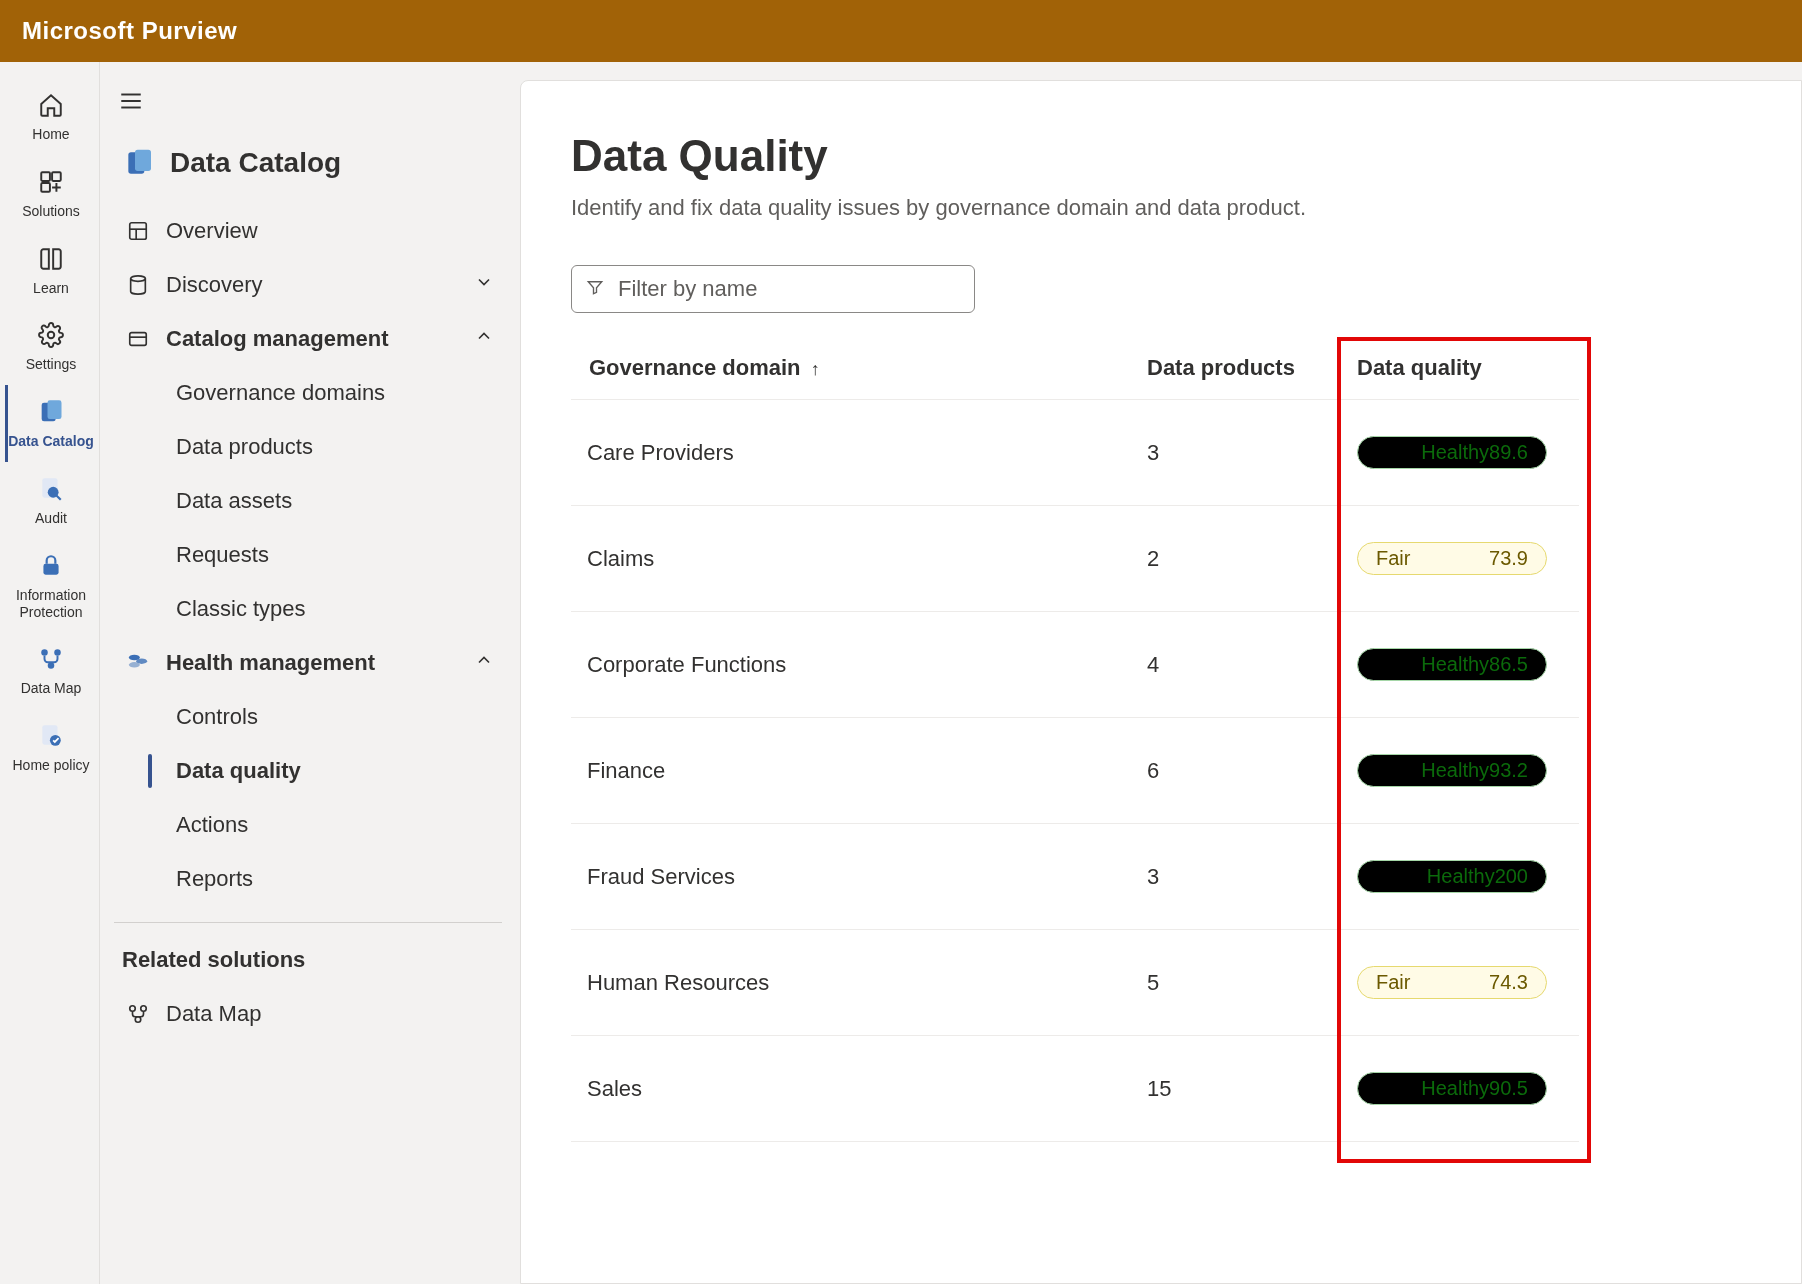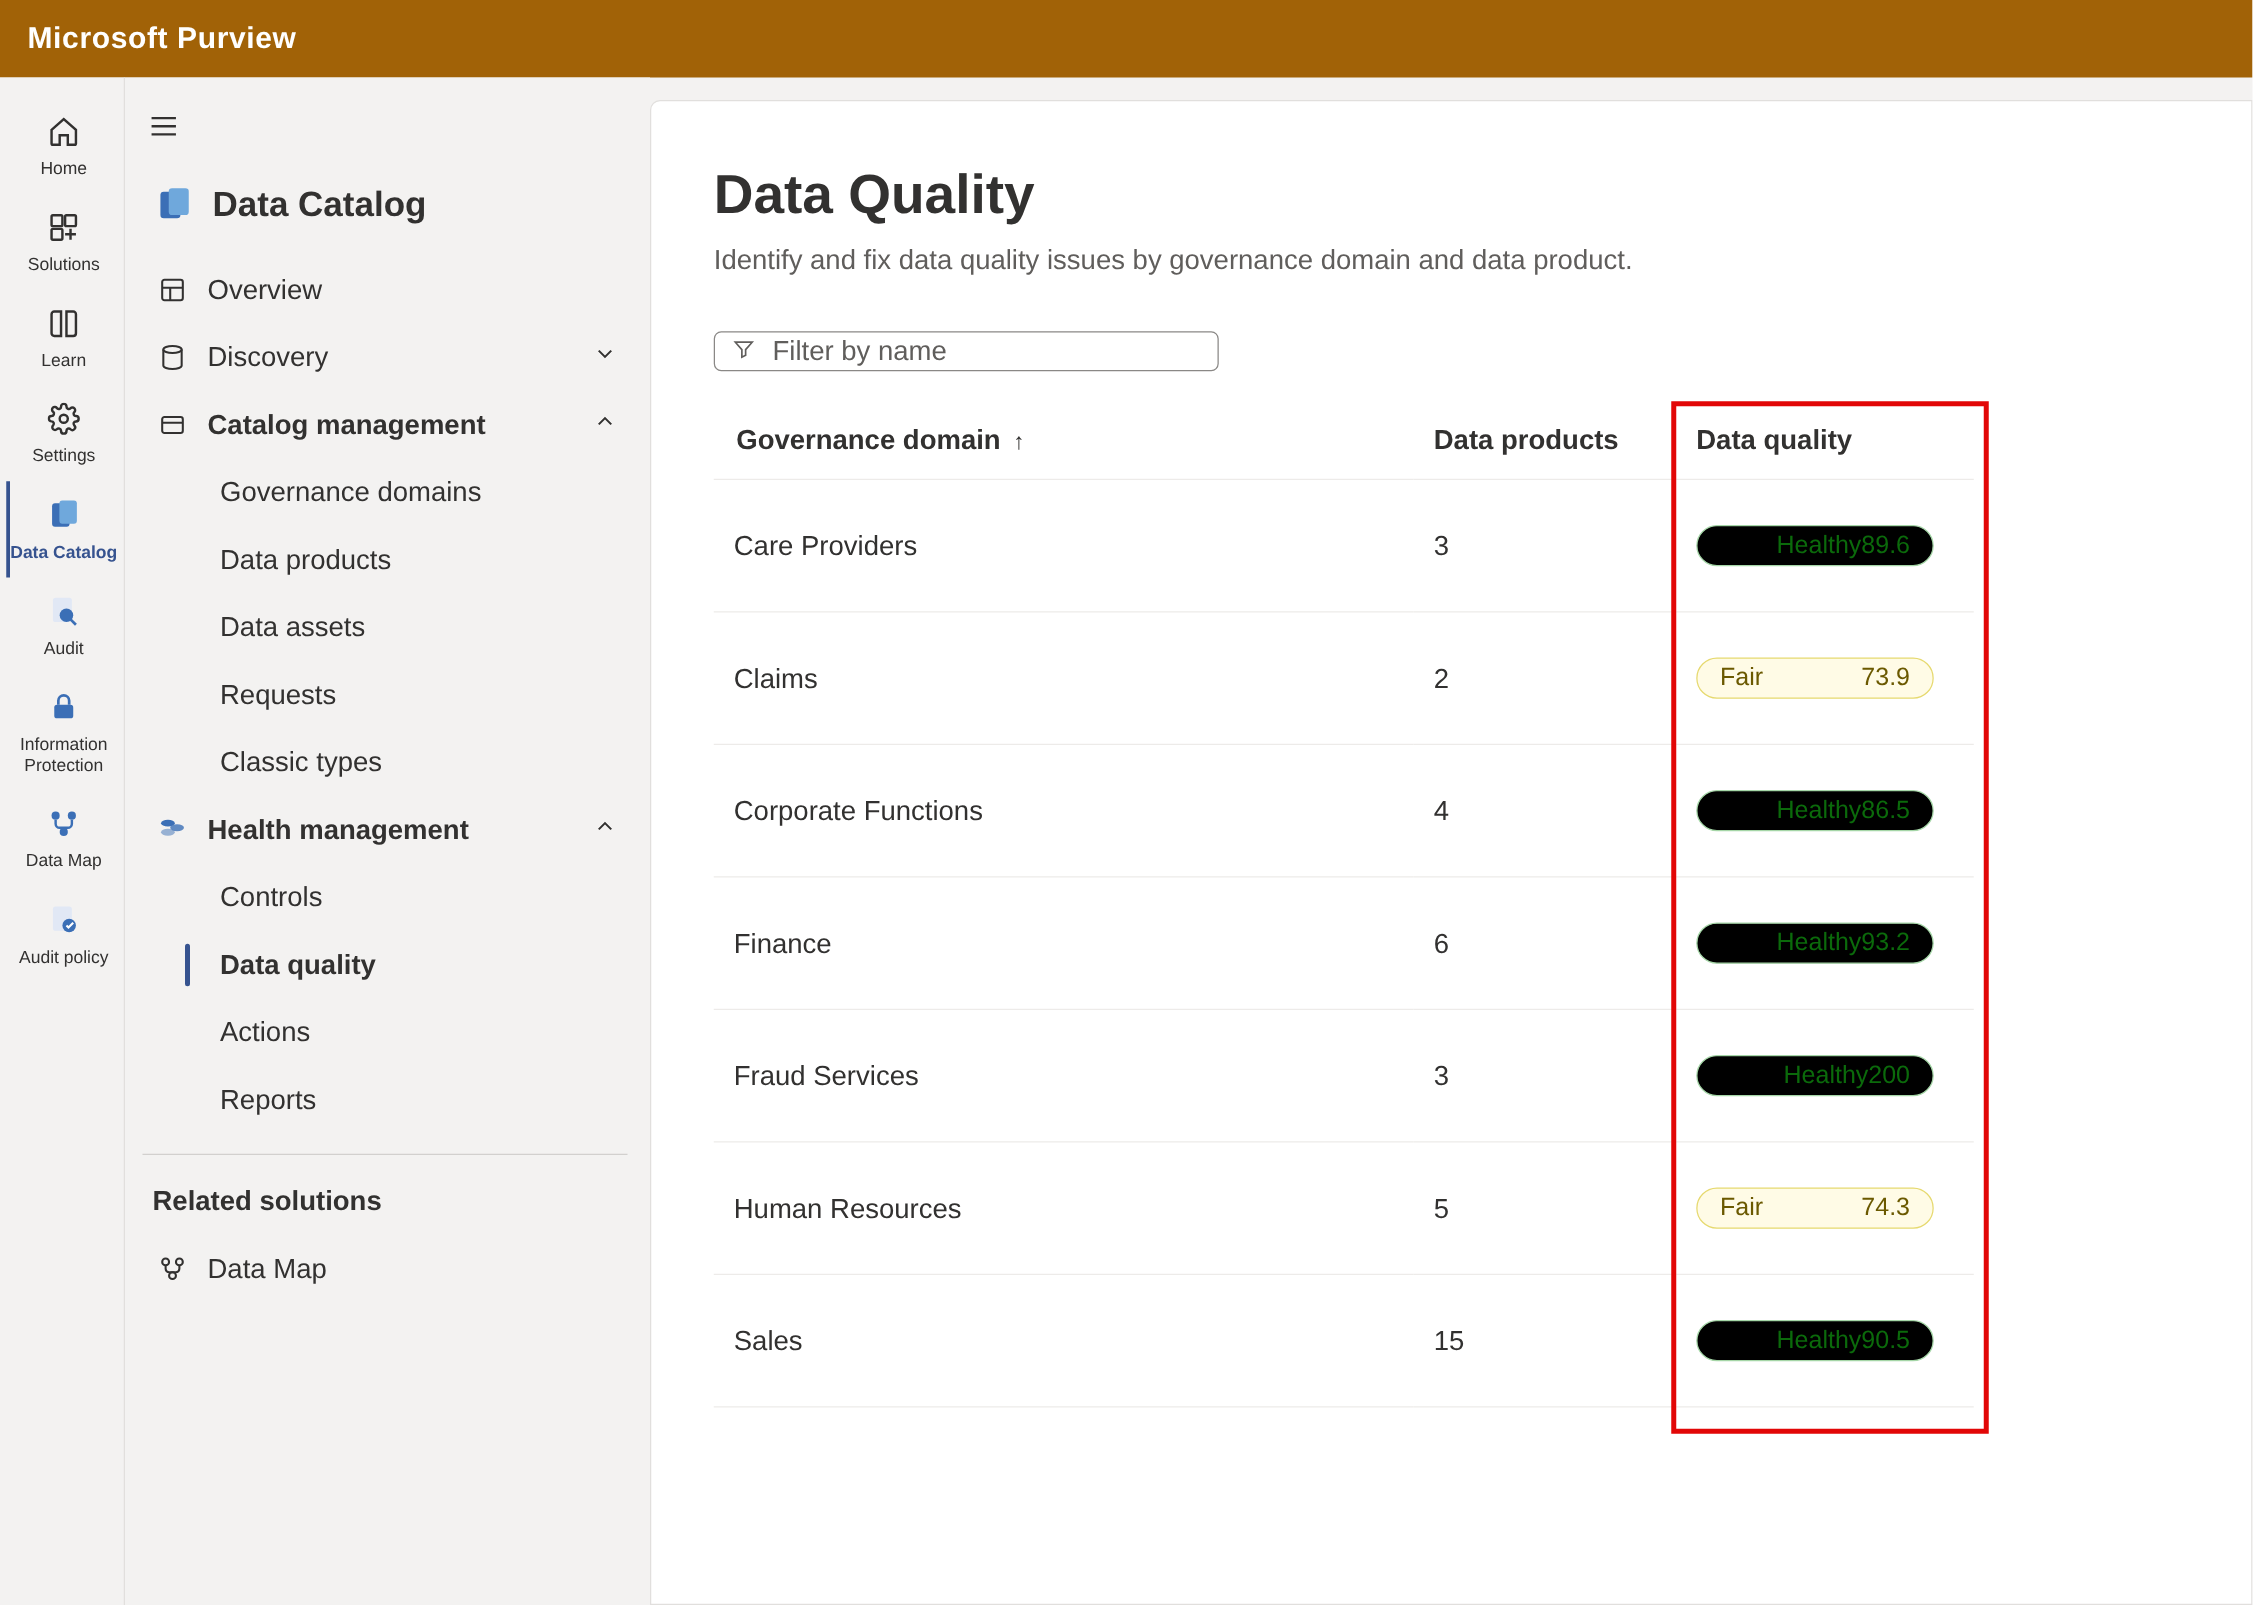--- a/index.html
+++ b/index.html
@@ -35,21 +35,21 @@
 
   .divider { height:1px; background: #d2d0ce; margin: 16px 0 24px; }
   .related-title { font-size: 22px; font-weight: 700; padding: 0 8px 14px; }
 
   
   .content { flex:1; padding: 18px 0 0 0; }
   .card { background:#fff; border:1px solid #e1dfdd; border-radius: 8px 0 0 0; min-height: 100%; padding: 50px 50px 40px 50px; }
   .page-title { font-size: 44px; font-weight: 700; margin-bottom: 14px; }
   .page-sub { font-size: 22px; color:#605e5c; margin-bottom: 44px; }
 
-  .filter { display:inline-flex; align-items:center; border:1px solid #8a8886; border-radius: 6px; height: 32px; padding: 0 14px; width: 404px; color:#605e5c; margin-bottom: 24px; }
+  .filter { display:inline-flex; align-items:center; border:1px solid #8a8886; border-radius: 6px; height: 48px; padding: 0 14px; width: 404px; color:#605e5c; margin-bottom: 24px; }
   .filter svg { width:18px; height:18px; margin-right:14px; flex:none; }
   .filter input { border:none; outline:none; font-size: 22px; color:#323130; flex:1; background:transparent; }
   .filter input::placeholder { color:#605e5c; }
 
   .table-wrap { position:relative; }
   table.grid { width: 1008px; border-collapse: collapse; }
   table.grid th { text-align:left; font-size: 22px; font-weight: 700; padding: 18px 16px; border-bottom:1px solid #edebe9; }
   table.grid th:first-child { padding-left: 18px; }
   table.grid td { font-size: 22px; padding: 36px 16px; border-bottom:1px solid #edebe9; color:#323130; }
   .sort-arrow { font-size: 18px; margin-left: 4px; }
@@ -151,21 +151,21 @@
       <span class="txt">Data Map</span>
     </div>
     <div class="rail-item">
       <div class="ico">
         <svg viewBox="0 0 24 24" width="26" height="26" fill="#3b6fb6">
             <rect x="4" y="2" width="14" height="18" rx="2" fill="#e1e8f5"></rect>
             <circle cx="16" cy="16" r="5" fill="#3b6fb6"></circle>
             <path d="M14 16l1.5 1.5L19 14" stroke="#fff" stroke-width="1.6" fill="none"></path>
           </svg>
       </div>
-      <span class="txt">Audit policy</span>
+      <span class="txt">Home policy</span>
     </div>
   </div>
 
   <div class="sidenav">
     <div class="hamburger">
       <svg viewBox="0 0 24 24" fill="none" stroke="currentColor" stroke-width="1.8">
           <line x1="3" y1="6" x2="21" y2="6"></line>
           <line x1="3" y1="12" x2="21" y2="12"></line>
           <line x1="3" y1="18" x2="21" y2="18"></line>
         </svg>

